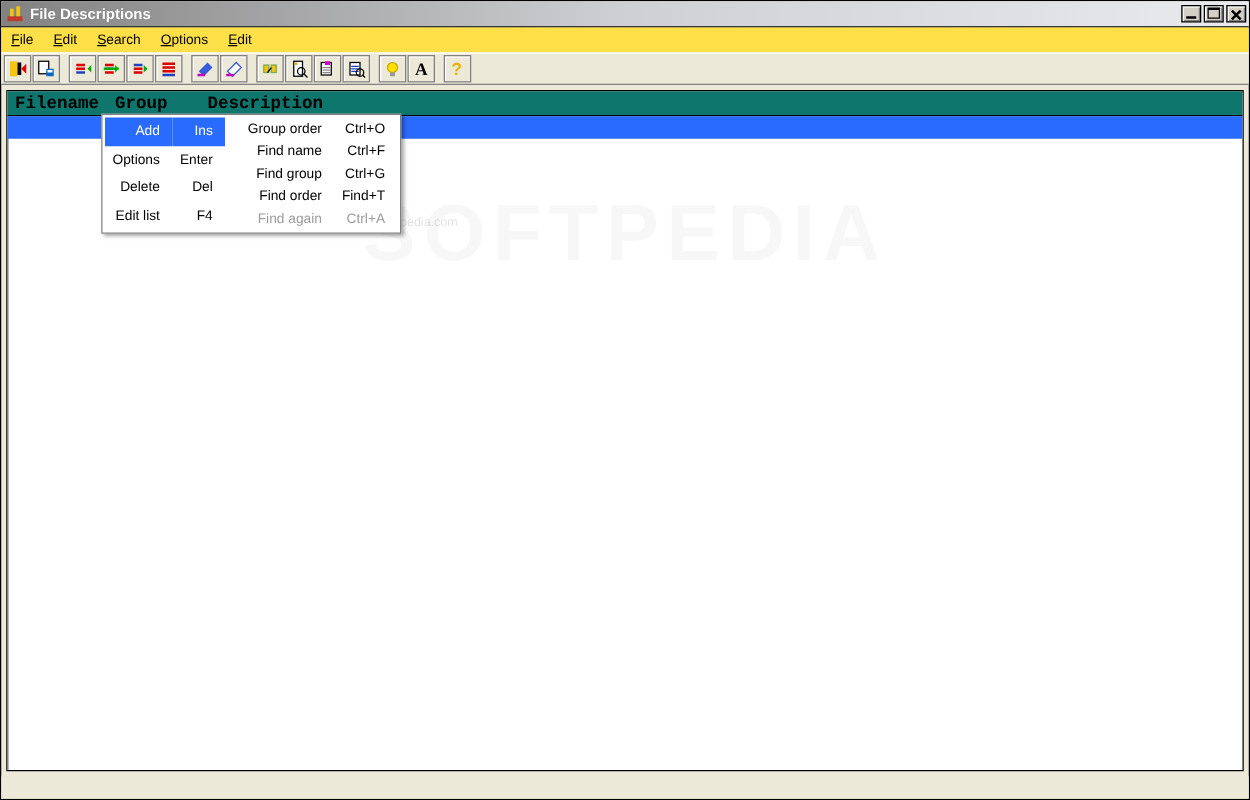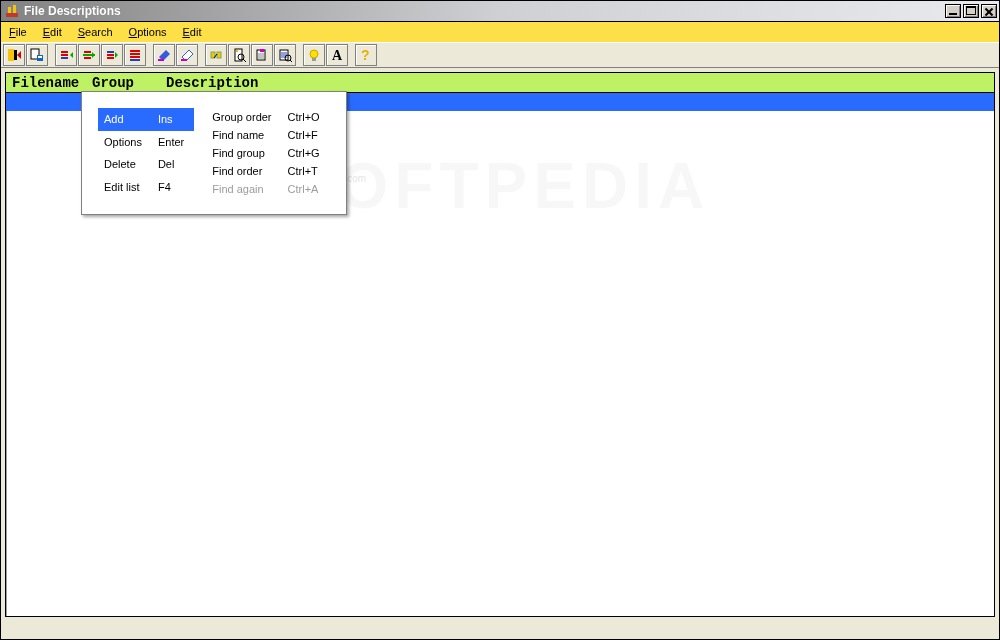--- a/index.html
+++ b/index.html
@@ -119,21 +119,21 @@
     box-shadow: inset 1px 1px 0 #a0a0a0;
     position: relative;
     overflow: hidden;
     display: flex; flex-direction: column;
   }
   .list-header {
     font-family: "Courier New", monospace;
     font-size: 14px;
     font-weight: bold;
     padding: 2px 6px 1px 6px;
-    background: #bef264;
+    background: #0f766e;
     color: #000;
     border-bottom: 1px solid #000;
     display: flex;
   }
   .list-row {
     font-family: "Courier New", monospace;
     font-size: 14px;
     font-weight: bold;
     color: #fff;
     background: #2a6bff;
@@ -144,22 +144,23 @@
   }
   .list-body { flex:1; position:relative; }
 
   
   .ctxmenu {
     position: absolute;
     background: #fff;
     border: 1px solid #808080;
     box-shadow: 2px 2px 3px rgba(0,0,0,.35);
     font-size: 11px;
-    padding: 16px;
+    padding: 2px;
     display: flex;
+    text-align: right;
   }
   .ctxcol {
     display: table;
     border-collapse: collapse;
   }
   .ctxcol + .ctxcol { margin-left: 12px; }
   .ctxrow {
     display: table-row;
     height: 18px;
     cursor: default;
@@ -397,21 +398,21 @@
             <div class="ctxrow">
               <span>Find name</span>
               <span>Ctrl+F</span>
             </div>
             <div class="ctxrow">
               <span>Find group</span>
               <span>Ctrl+G</span>
             </div>
             <div class="ctxrow">
               <span>Find order</span>
-              <span>Ctrl+T</span>
+              <span>Find+T</span>
             </div>
             <div class="ctxrow disabled">
               <span>Find again</span>
               <span>Ctrl+A</span>
             </div>
           </div>
         </div>
 
       </div>
     </div>

